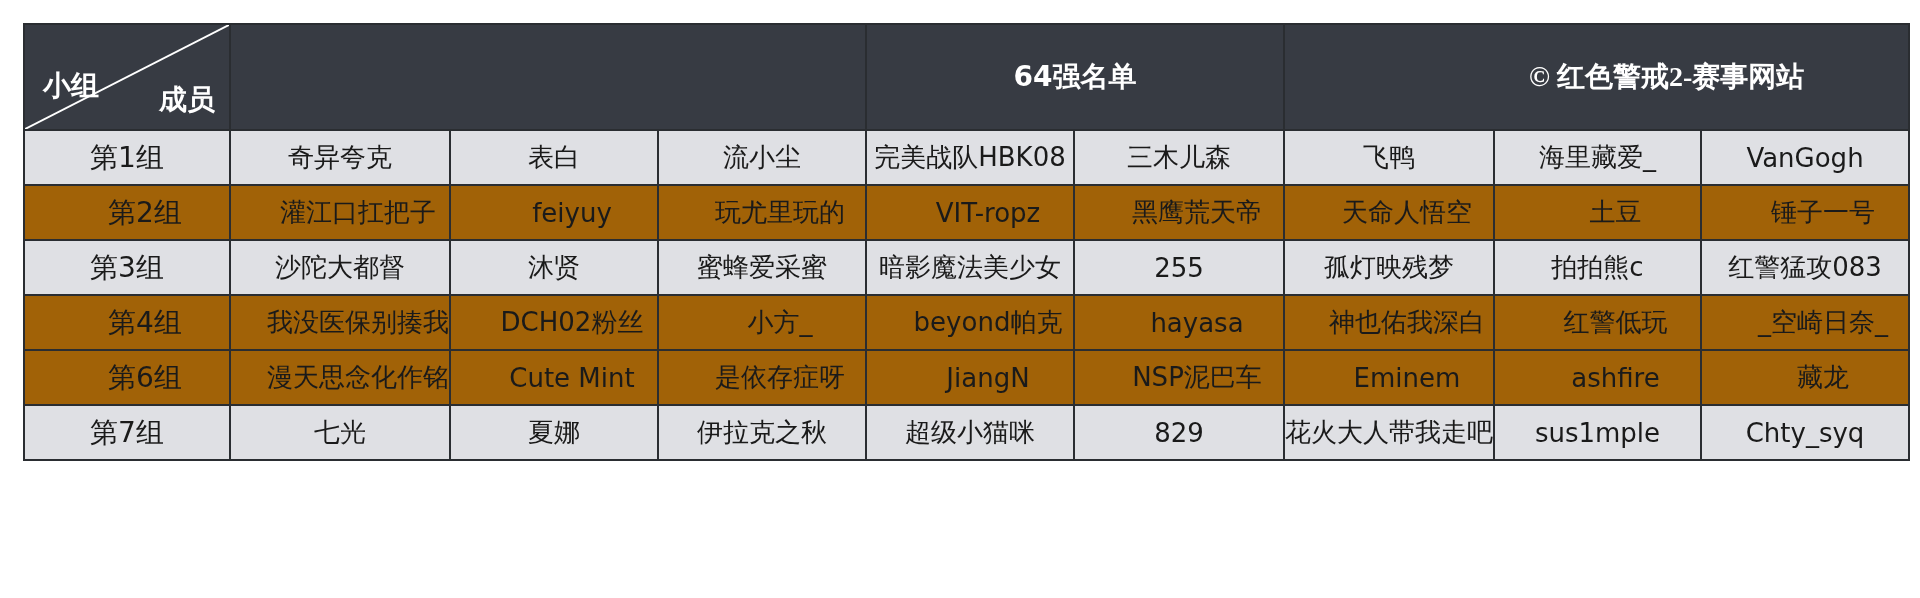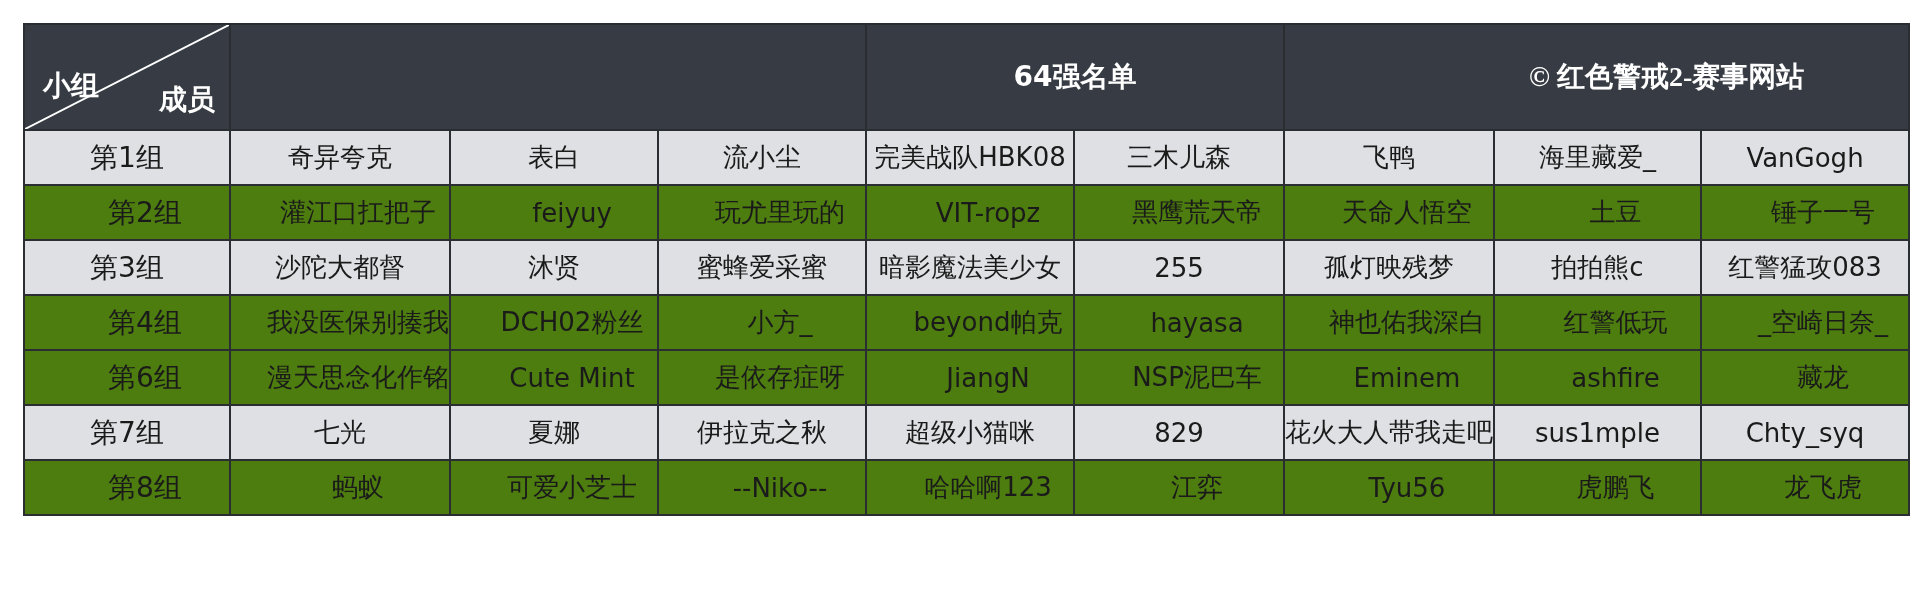--- a/index.html
+++ b/index.html
@@ -8,21 +8,21 @@
   td,th{border:2px solid #2a2d31;text-align:center;vertical-align:middle;padding:0;overflow:hidden;white-space:nowrap;}
   .hdr td{background:#373b43;color:#ffffff;height:104px;font-weight:bold;font-size:28px;}
   .corner{position:relative;}
   .corner svg{position:absolute;left:0;top:0;}
   .corner .tl{position:absolute;left:18px;top:10px;font-size:28px;font-weight:bold;margin-top:32px;}
   .corner .br{position:absolute;right:14px;bottom:10px;font-size:28px;font-weight:bold;}
   .title-64{text-align:center;}
   .copy{text-align:left;padding-left:244px !important;font-family:Liberation Serif, serif;}
   .row td{height:53px;font-size:26px;color:#1a1a1a;}
   .row.odd td{background:#dfe0e4;}
-  .row.even td{background:#4d7c0f;padding-left:36px;}
+  .row.even td{background:#a16207;padding-left:36px;}
   .row td.grp{font-size:28px;}
 </style>
 </head>
 <body>
 
 <table>
   <colgroup>
     <col style="width:206px">
       <col style="width:209px">
       <col style="width:208px">
@@ -107,25 +107,14 @@
         <td class="grp">第7组</td>
         <td>七光</td>
         <td>夏娜</td>
         <td>伊拉克之秋</td>
         <td>超级小猫咪</td>
         <td>829</td>
         <td>花火大人带我走吧</td>
         <td>sus1mple</td>
         <td>Chty_syq</td>
       </tr>
-      <tr class="row even">
-        <td class="grp">第8组</td>
-        <td>蚂蚁</td>
-        <td>可爱小芝士</td>
-        <td>--Niko--</td>
-        <td>哈哈啊123</td>
-        <td>江弈</td>
-        <td>Tyu56</td>
-        <td>虎鹏飞</td>
-        <td>龙飞虎</td>
-      </tr>
     </tbody>
 </table>
 
 </body></html>

